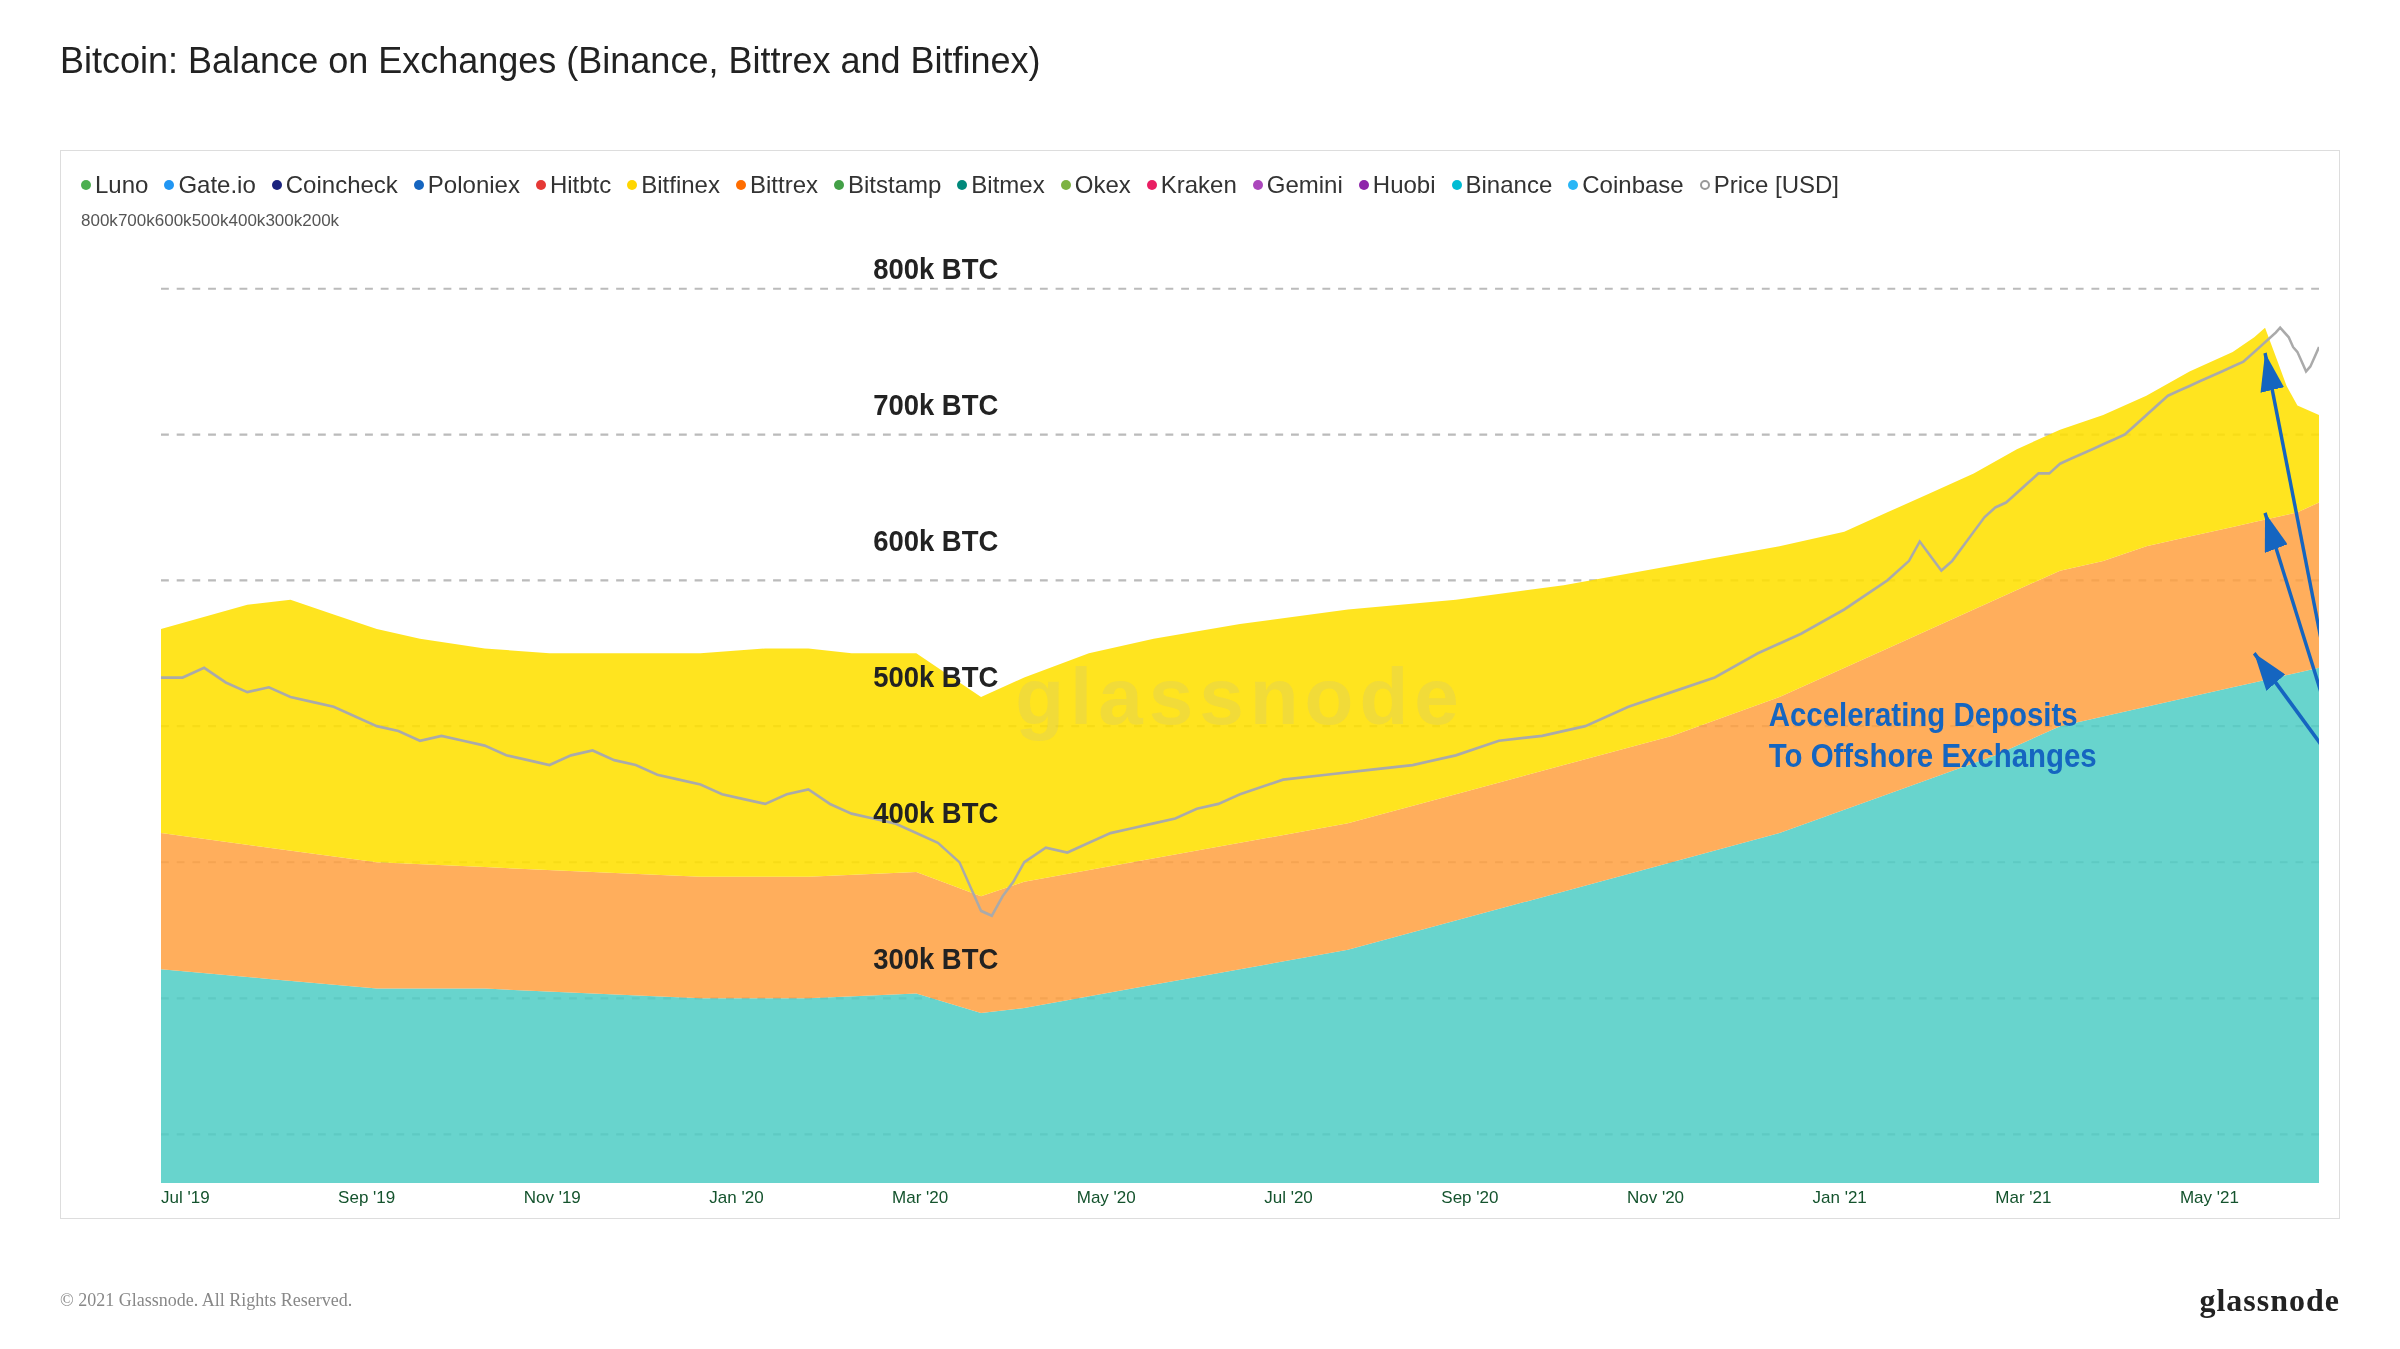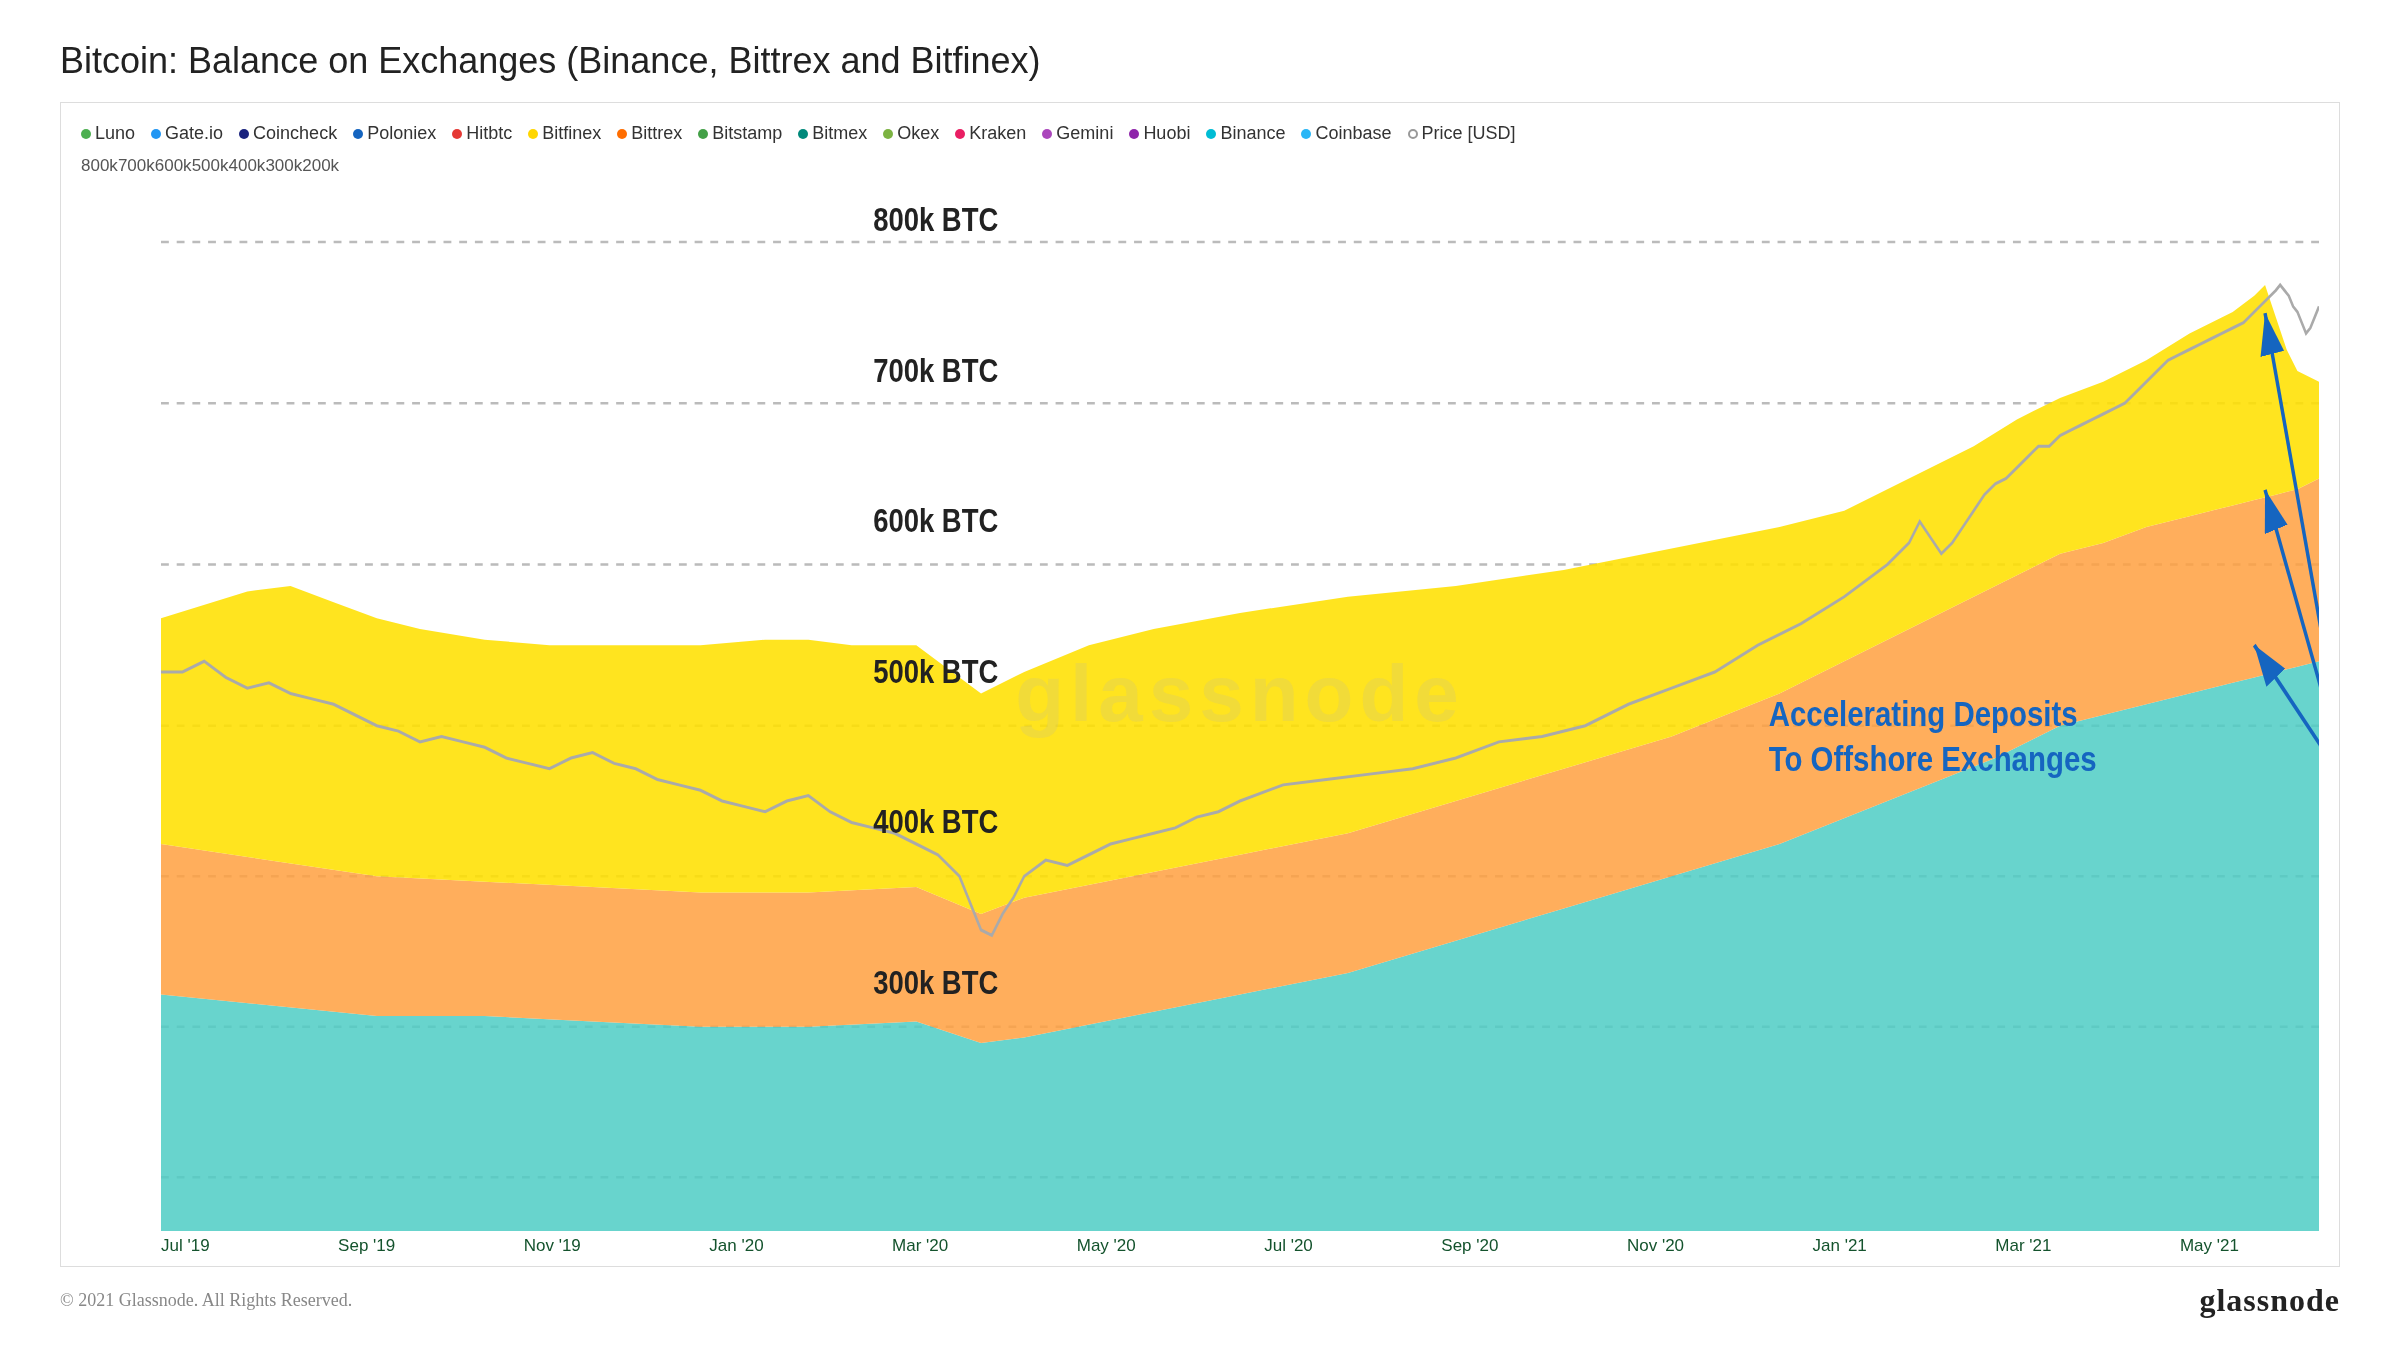--- a/index.html
+++ b/index.html
@@ -10,20 +10,21 @@
       height: 1349px;
       overflow: hidden;
     }
     .page-wrapper {
       width: 2400px;
       height: 1349px;
       background: #fff;
       padding: 40px 60px 30px 60px;
       display: flex;
       flex-direction: column;
+      gap: 48px;
     }
     .chart-title {
       font-size: 36px;
       font-weight: 400;
       color: #222;
       margin-bottom: 20px;
     }
     .chart-container {
       flex: 1;
       border: 1px solid #ddd;
@@ -31,21 +32,21 @@
       display: flex;
       flex-direction: column;
       padding: 20px 20px 10px 20px;
       position: relative;
     }
     .legend {
       display: flex;
       flex-wrap: wrap;
       gap: 4px 16px;
       margin-bottom: 12px;
-      font-size: 18px;
+      font-size: 24px;
       color: #333;
       align-items: center;
     }
     .legend-item {
       display: flex;
       align-items: center;
       gap: 4px;
     }
     .legend-dot {
       width: 10px;

